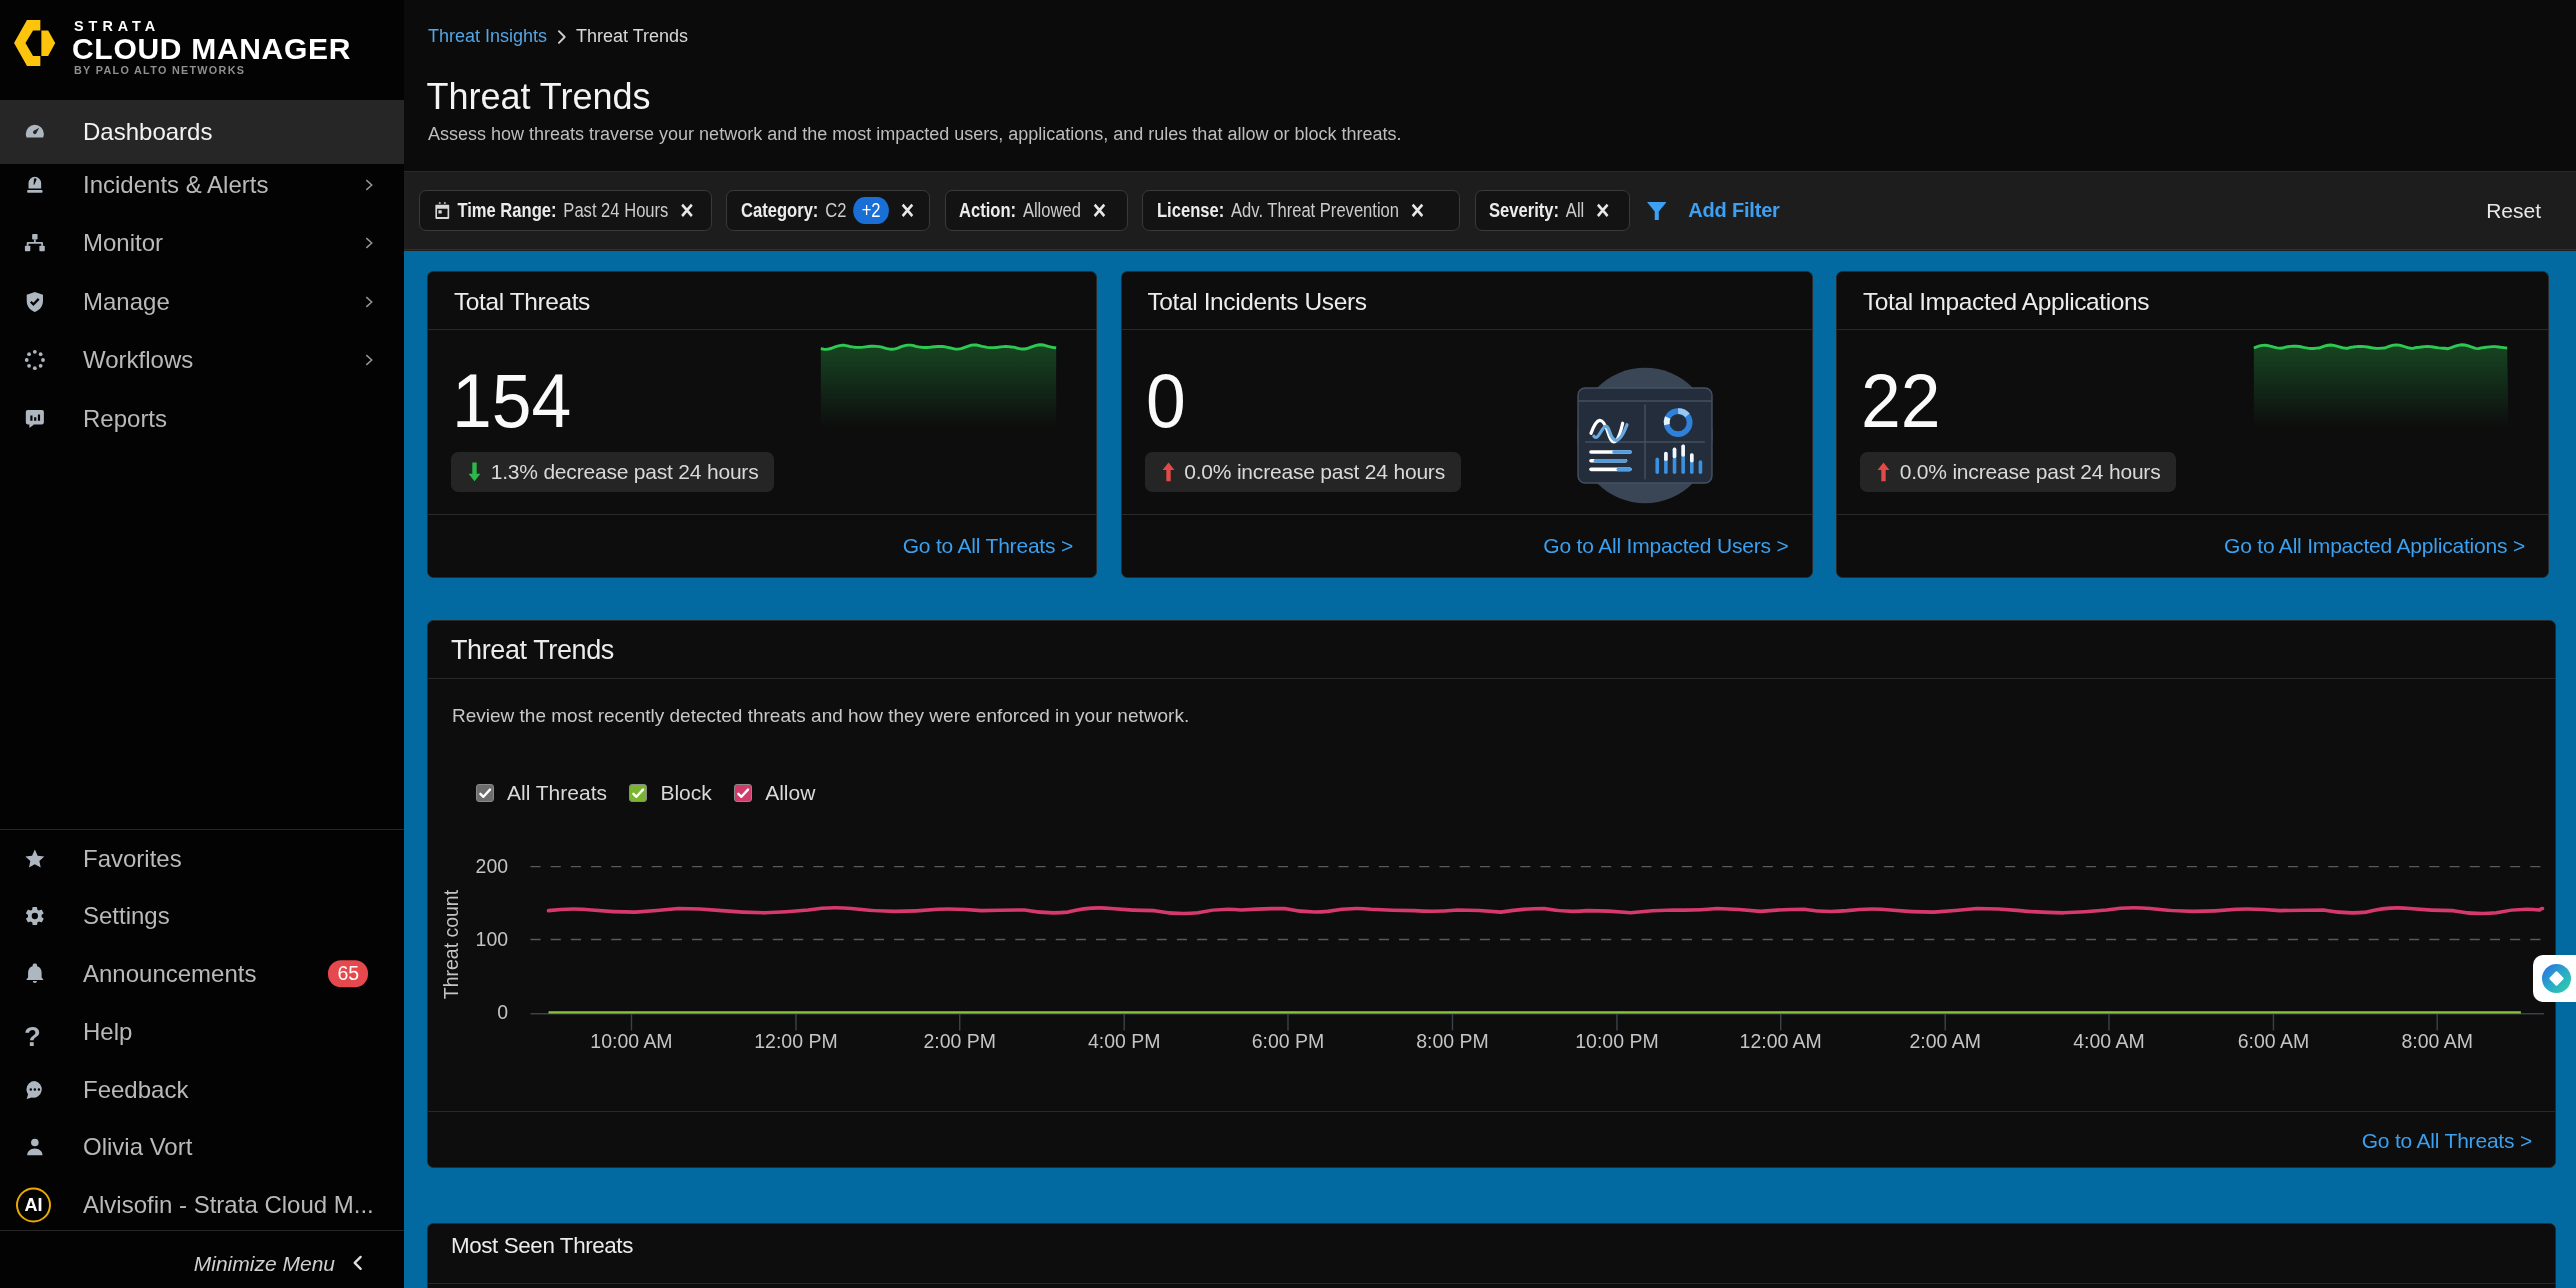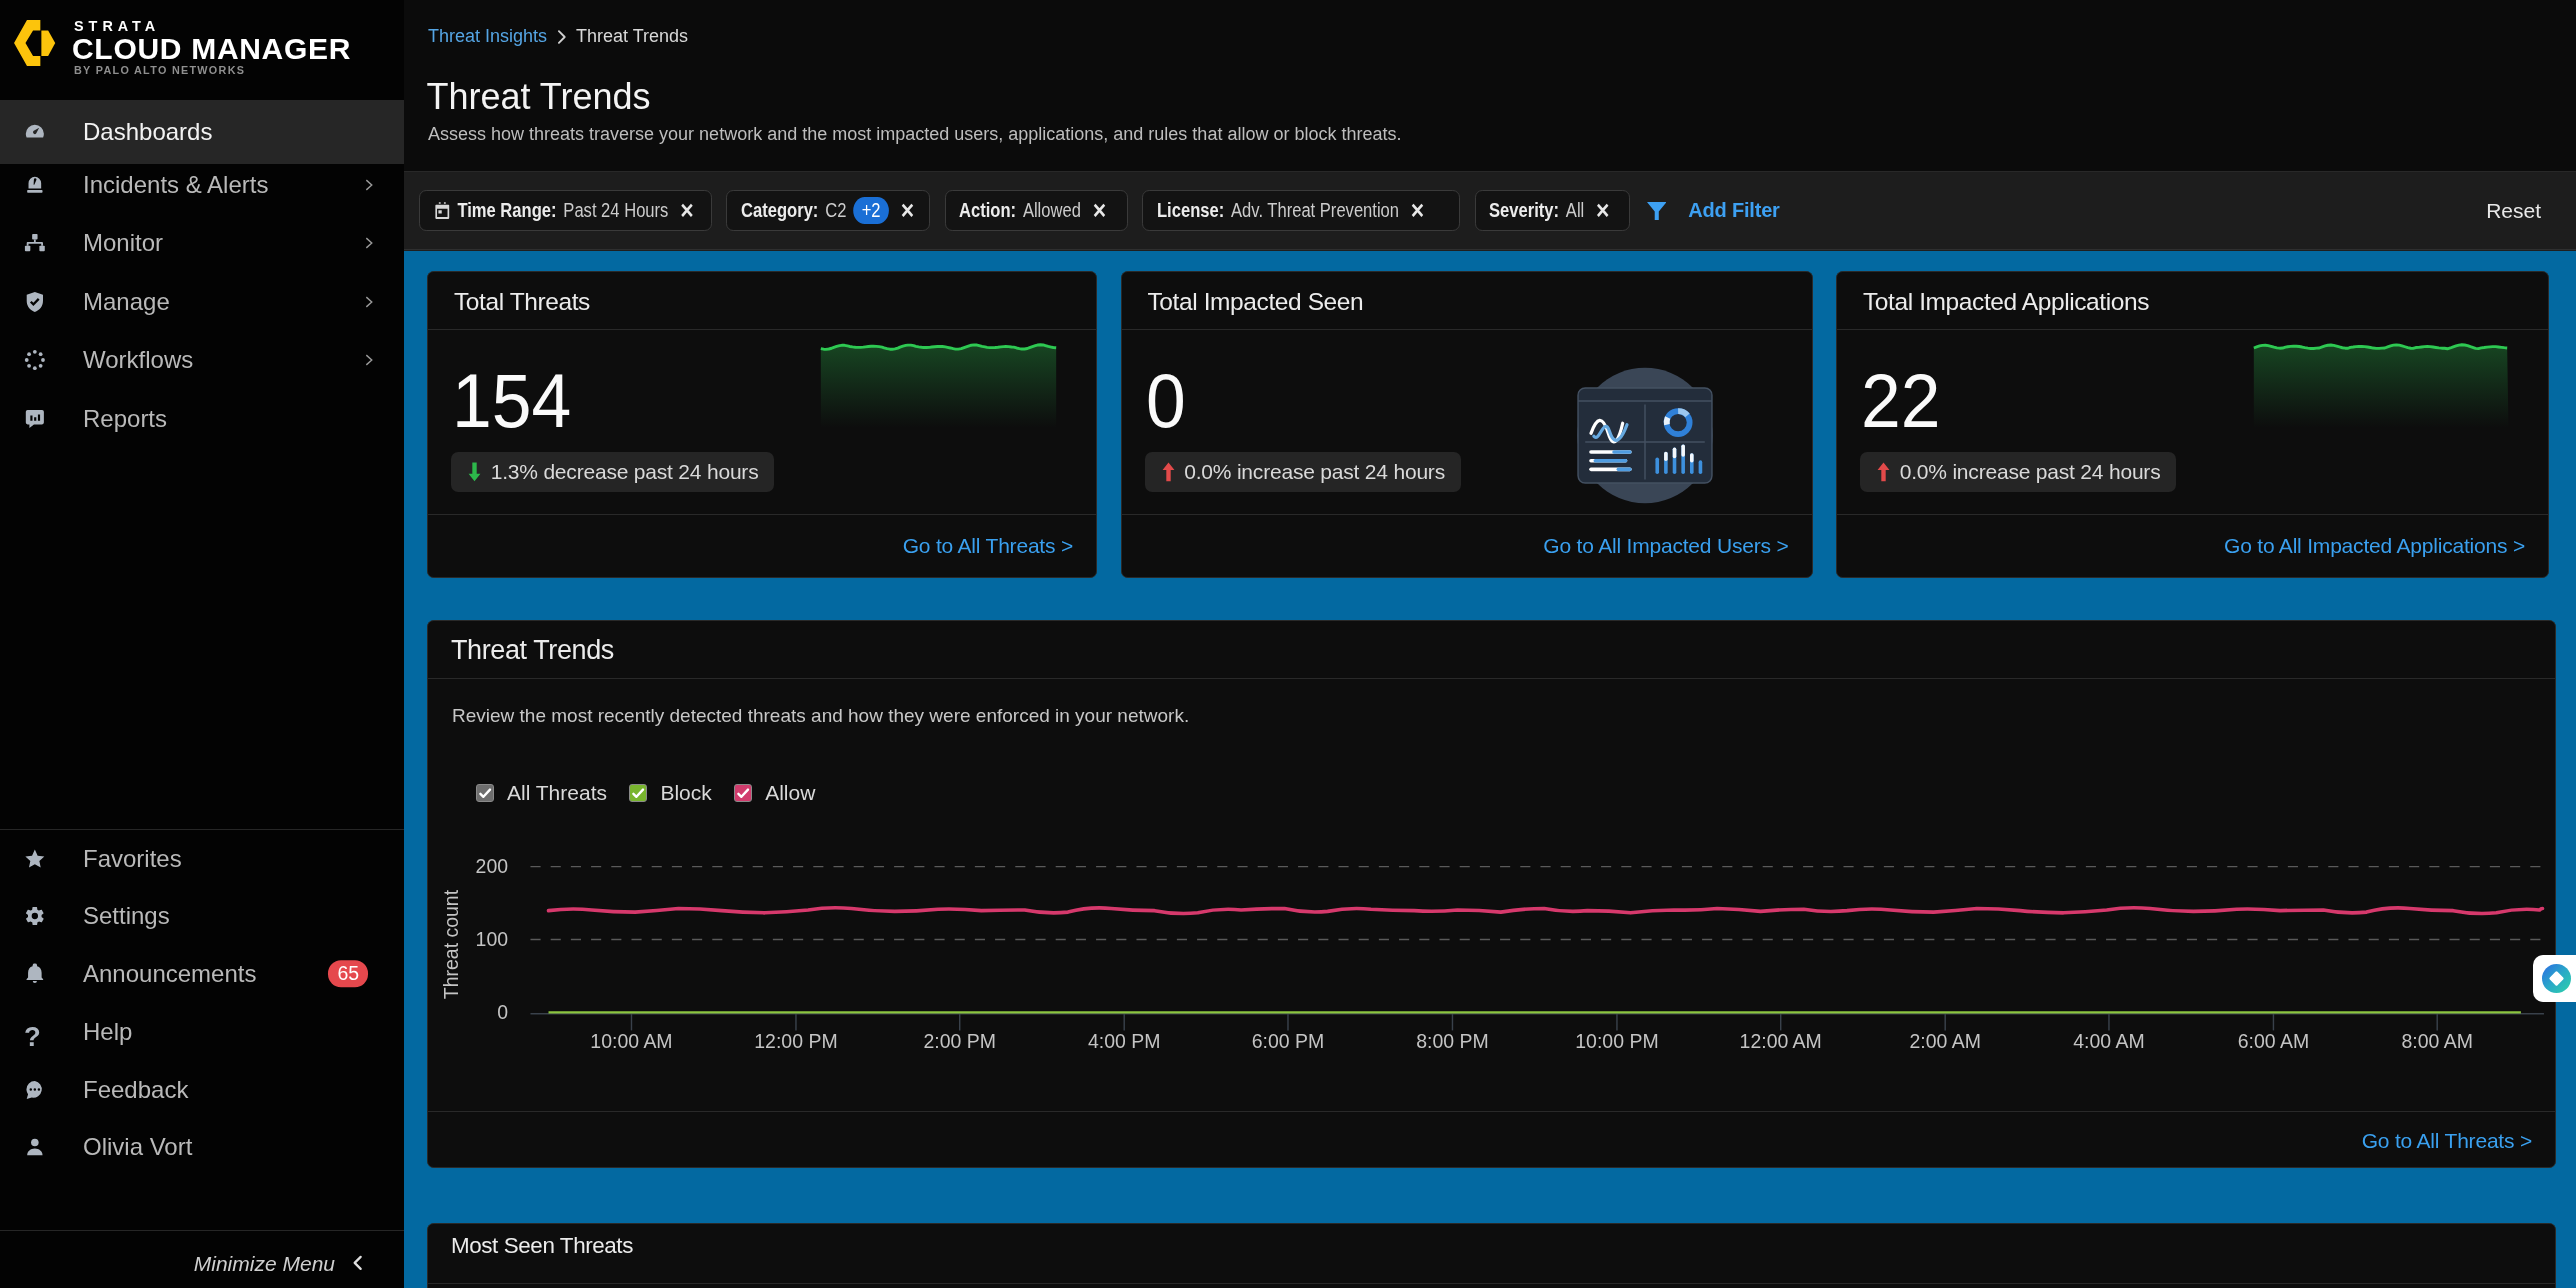--- a/index.html
+++ b/index.html
@@ -169,20 +169,24 @@
       </svg>
     <span class="lbl">Feedback</span>
   </div>
   <div class="nav-item" style="top:1118px;height:58px">
     <svg class="ico" viewBox="0 0 24 24" fill="#aeb6c0">
         <circle cx="12" cy="7" r="4.2"></circle>
         <path d="M3.5 21c0-4.2 3.8-7.3 8.5-7.3s8.5 3.1 8.5 7.3z"></path>
       </svg>
     <span class="lbl">Olivia Vort</span>
   </div>
+  <div class="nav-item" style="top:1176px;height:58px">
+    <span class="ico" style="width:35px;height:35px;left:16px;border:2.9px solid #eaa800;border-radius:50%;color:#fff;font-size:18px;font-weight:bold;display:flex;align-items:center;justify-content:center">AI</span>
+    <span class="lbl">Alvisofin - Strata Cloud M...</span>
+  </div>
   <div class="divider" style="top:1230px"></div>
   <div class="minim">
     <span>Minimize Menu</span>
     <svg width="16" height="21.7" viewBox="0 0 24 24" fill="none" stroke="#e0e0e0" stroke-width="3.4" stroke-linecap="round" stroke-linejoin="round">
         <path d="M16 3l-9 9 9 9"></path>
       </svg>
   </div>
 </div>
 
 <div class="main">
@@ -264,21 +268,21 @@
               <path d="M8.5 2h7v18h6L12 32 2.5 20h6z" fill="#2db84b"></path>
             </svg>
             <span>1.3% decrease past 24 hours</span>
           </div>
         <div class="ft">
             <span class="golink">Go to All Threats &gt;</span>
           </div>
       </div>
       <div class="card">
         <div class="hd">
-            <span>Total Impacted Seen</span>
+            <span>Total Incidents Users</span>
           </div>
         <div class="num">0</div>
         <svg class="spark" style="right:95px;top:95px" width="144" height="137" viewBox="0 0 200 190">
           <circle cx="100" cy="95" r="94" fill="#3a4656"></circle>
           <rect x="7" y="29" width="186" height="132" rx="10" fill="#232d3b" stroke="#445162" stroke-width="2"></rect>
           <line x1="7" y1="47" x2="193" y2="47" stroke="#445162" stroke-width="2"></line>
           <line x1="100" y1="52" x2="100" y2="156" stroke="#445162" stroke-width="2"></line>
           <line x1="17" y1="104" x2="183" y2="104" stroke="#445162" stroke-width="2"></line>
           <path d="M25 92c8-22 16-26 24 0s16 4 20-14" fill="none" stroke="#fff" stroke-width="4.5" stroke-linecap="round"></path>
           <path d="M29 96c8 10 14-30 22-6s18 6 24-10" fill="none" stroke="#66a9e0" stroke-width="4.5" stroke-linecap="round"></path>

